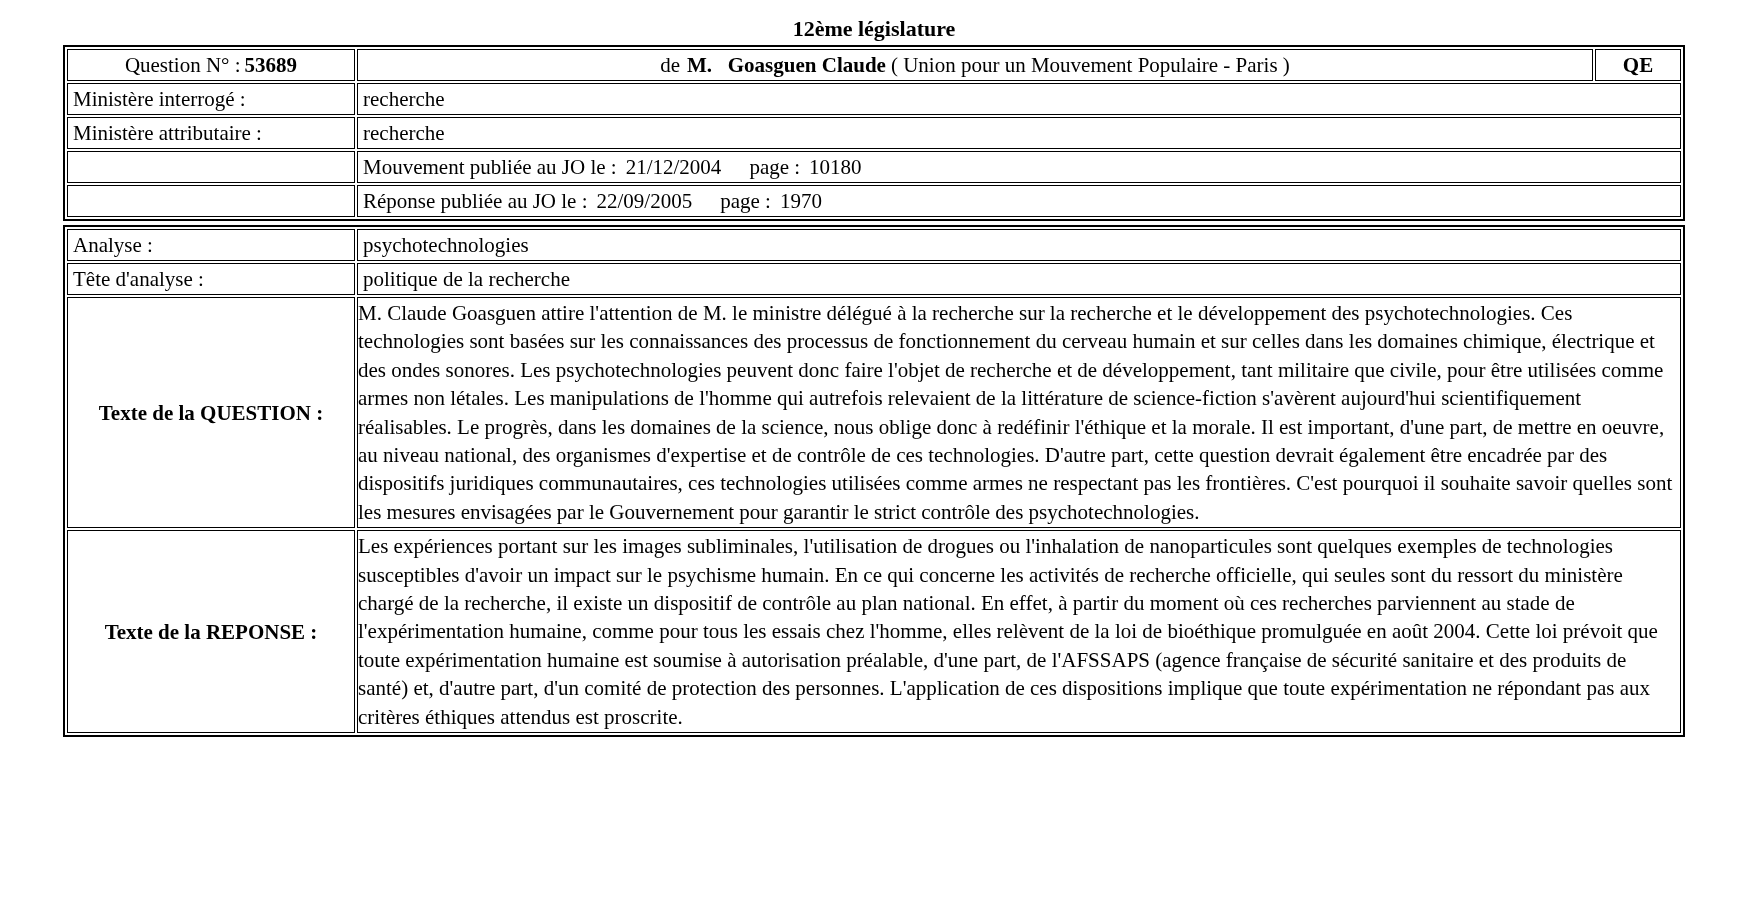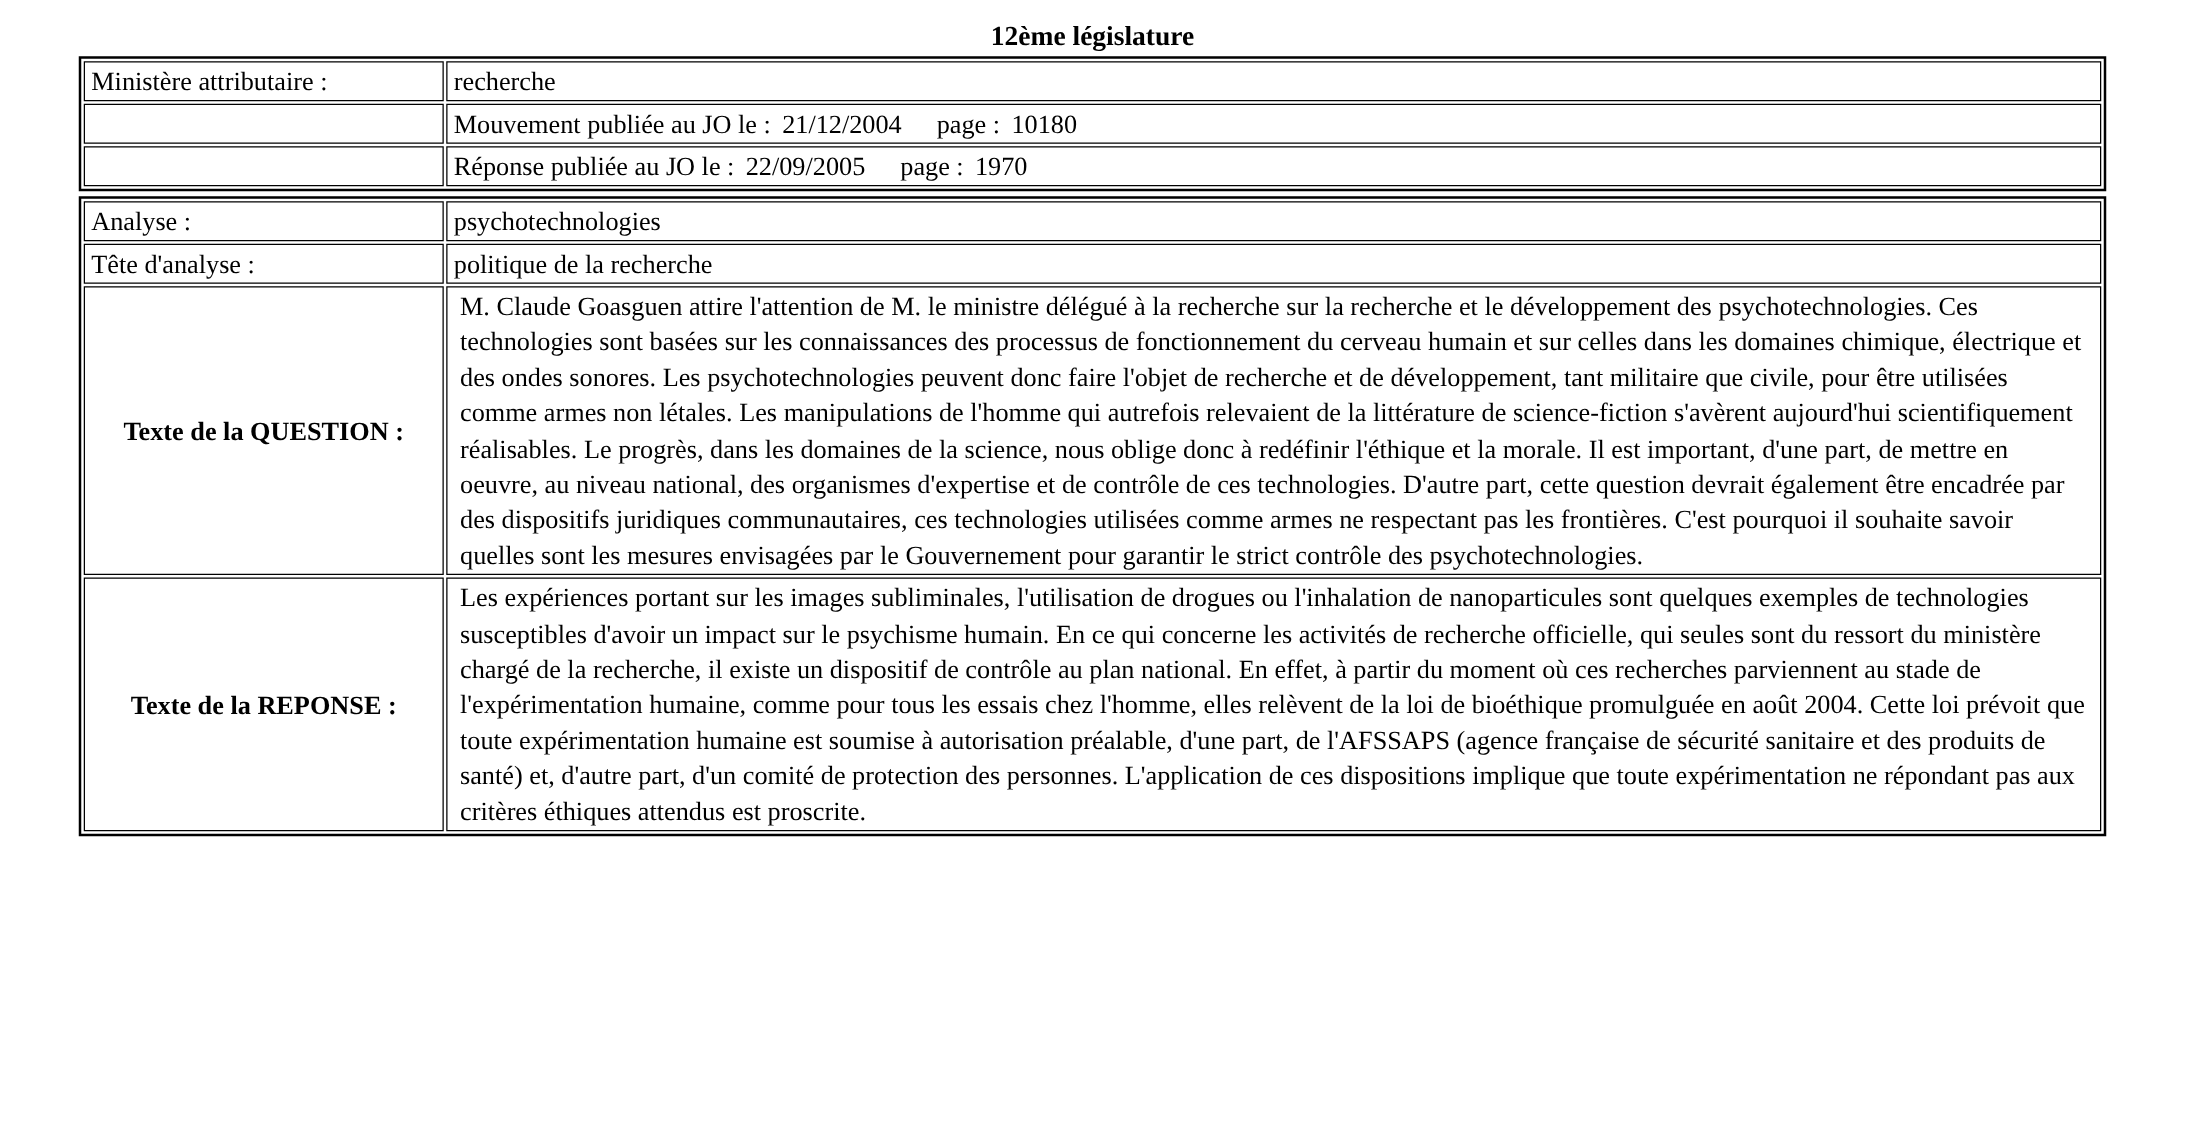--- a/index.html
+++ b/index.html
@@ -27,41 +27,54 @@
     overflow: hidden;
   }
   col.c-label { width: 288px; }
   col.c-qe    { width: 86px;  }
   .center { text-align: center; }
   .bold   { font-weight: bold; }
   .section-label {
     font-weight: bold; 
     text-align: center; font-size: 21px;
   }
-  .text-cell { line-height: 28.4px; padding: 1px 10px; }
+  .text-cell { line-height: 28.4px; padding: 1px 0; }
   .author-prefix { margin-right: 7px; }
   .author-name   { margin-right: 5px; font-weight: bold; }
   .jo-date, .jo-page-number { font-weight: normal; margin-left: 9px; }
   .jo-page-label { margin-left: 28px; }
   .qnum-value { font-weight: bold; margin-left: 4px; }
 </style>
 </head>
 <body>
 
 <div class="doc">
 
   <div class="title">12ème législature</div>
 
   <table class="tbl t1">
     <colgroup>
         <col class="c-label">
         <col>
         <col class="c-qe">
       </colgroup>
     <tbody>
+      <tr>
+        <td class="center">
+          <span>Question N° :</span><span class="qnum-value">53689</span>
+        </td>
+        <td class="center">
+          <span class="author-prefix">de</span><span class="author-name">M.&nbsp;&nbsp; Goasguen Claude</span><span>( Union pour un Mouvement Populaire - Paris )</span>
+        </td>
+        <td class="center bold">QE</td>
+      </tr>
+      <tr>
+        <td>Ministère interrogé :</td>
+        <td colspan="2">recherche</td>
+      </tr>
       <tr>
         <td>Ministère attributaire :</td>
         <td colspan="2">recherche</td>
       </tr>
       <tr>
         <td></td>
         <td colspan="2">
           <span>Mouvement publiée au JO le :</span><span class="jo-date">21/12/2004</span><span class="jo-page-label">page :</span><span class="jo-page-number">10180</span>
         </td>
       </tr>

